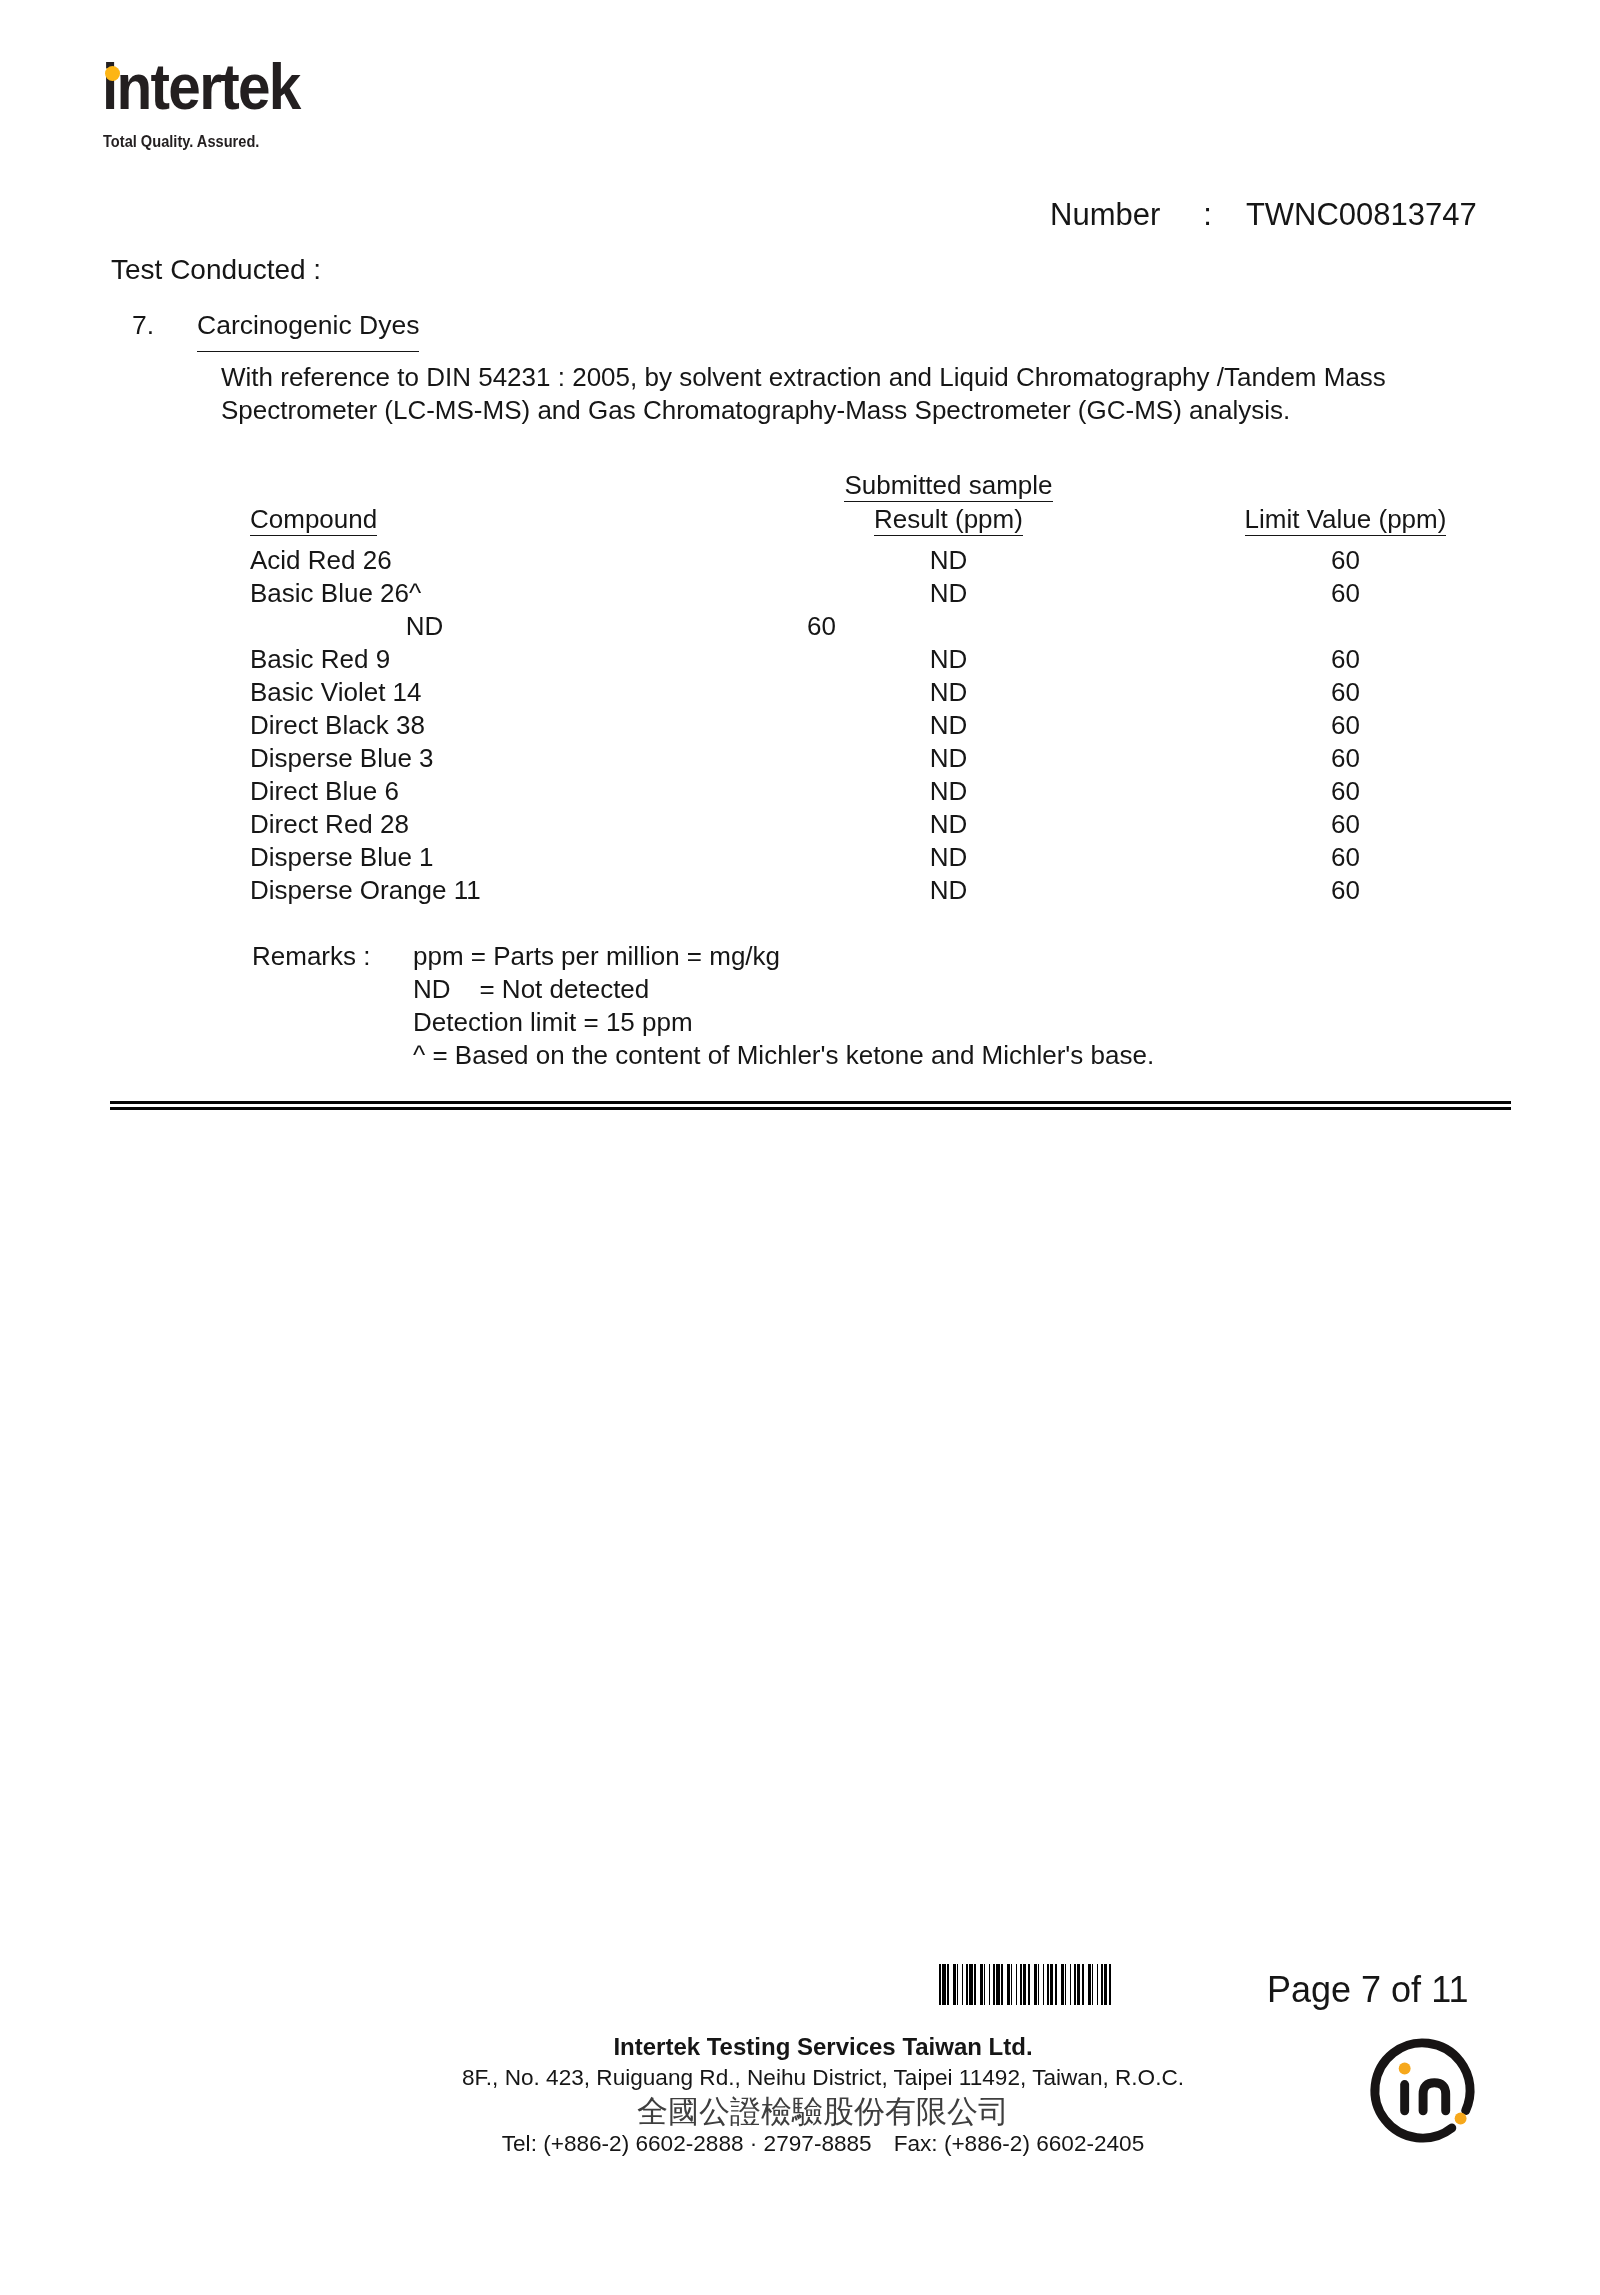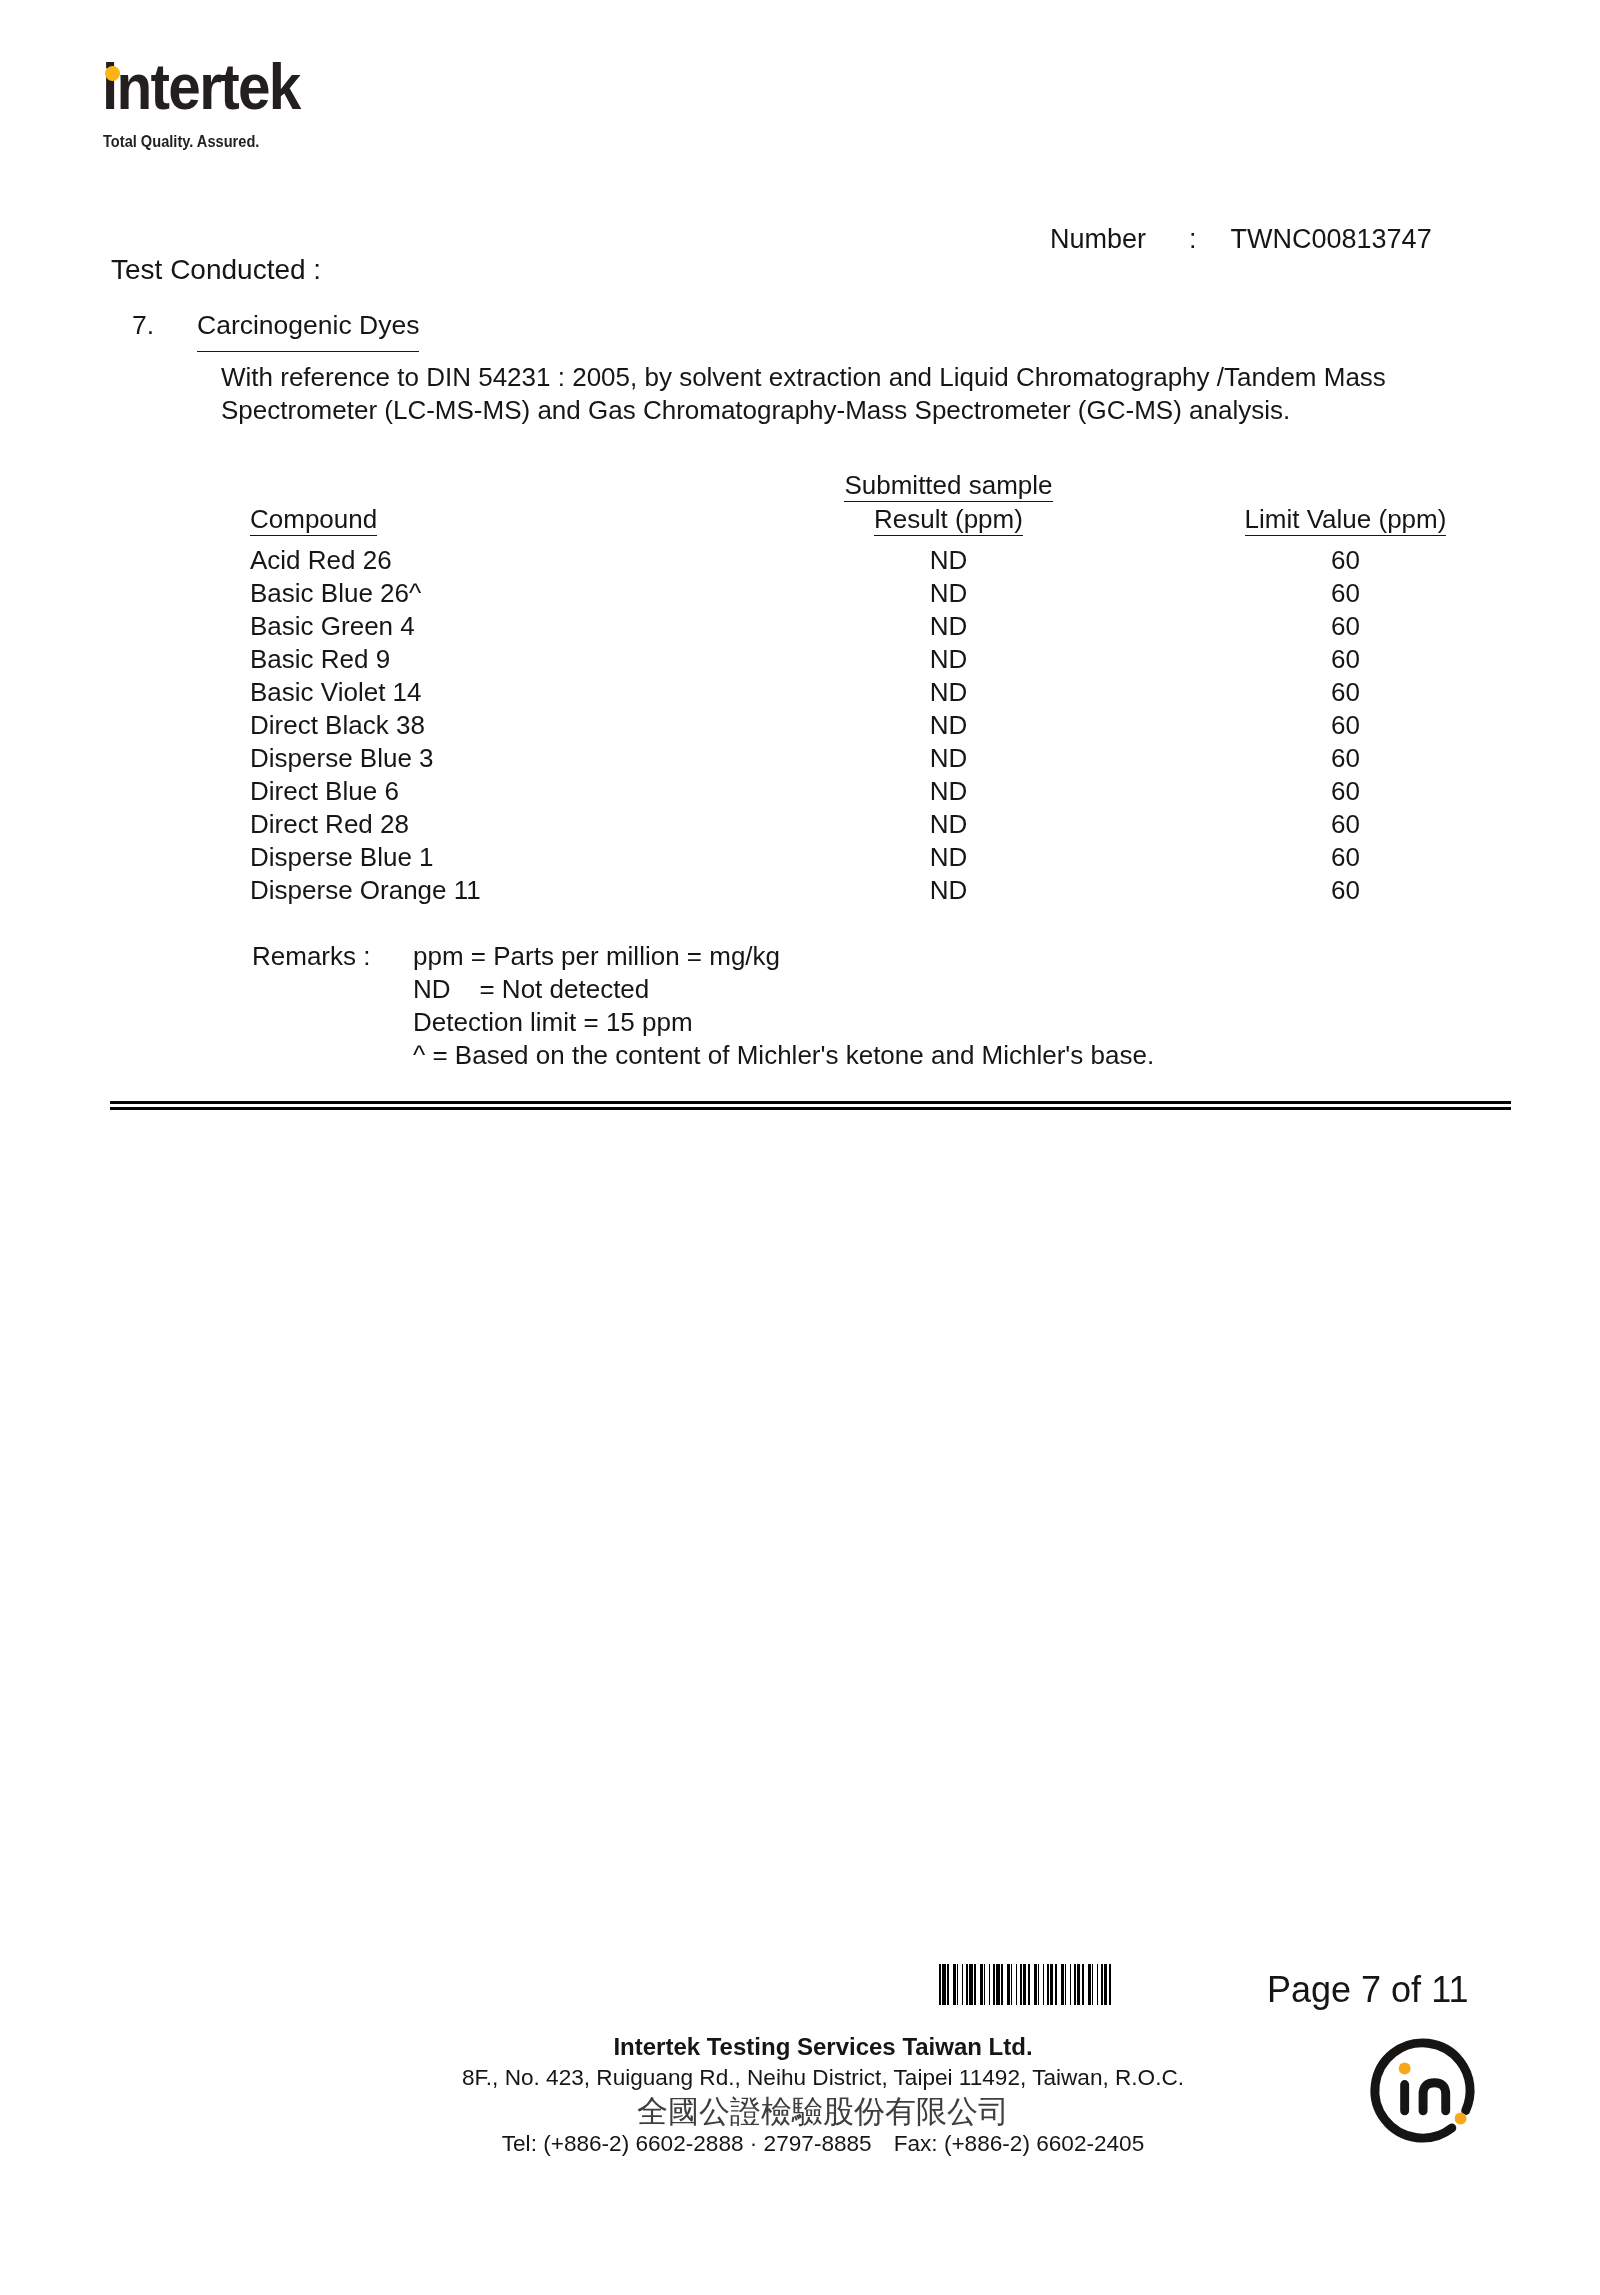--- a/index.html
+++ b/index.html
@@ -20,21 +20,21 @@
   .brand-dot {
     position:absolute; left:2.6px; top:11.6px; width:15.5px; height:15.5px;
     border-radius:50%; background:#fdb515; z-index:2;
   }
   .tagline {
     position:absolute; left:1.3px; top:77px; font-size:17.4px; font-weight:bold;
     color:#231f20; transform:scaleX(0.84); transform-origin:left top; white-space:nowrap;
   }
 
   
-  .number-line { left:1050px; top:224px; display:flex; font-size:27px; white-space:nowrap; }
+  .number-line { left:1050px; top:197px; display:flex; font-size:31px; white-space:nowrap; }
   .number-line .lbl { }
   .number-line .sep { margin-left:43px; }
   .number-line .val { margin-left:34px; }
   .test-conducted { left:111px; top:254px; font-size:28px; }
 
   .section-no { left:132px; top:310px; font-size:26.5px; }
   .section-title { left:197px; top:310px; font-size:26.5px; border-bottom:1.9px solid #161616; padding-bottom:10px; }
 
   .method { left:221px; top:361px; width:1214px; font-size:26px; line-height:33px; }
 
@@ -125,21 +125,20 @@
       <div class="c3 cell-limit">60</div>
     </div>
 
     <div class="trow">
       <div class="c1 cell-compound">Basic Blue 26^</div>
       <div class="c2 cell-result">ND</div>
       <div class="c3 cell-limit">60</div>
     </div>
 
     <div class="trow">
-      <div class="c1 cell-compound">Basic Green 4</div>
       <div class="c2 cell-result">ND</div>
       <div class="c3 cell-limit">60</div>
     </div>
 
     <div class="trow">
       <div class="c1 cell-compound">Basic Red 9</div>
       <div class="c2 cell-result">ND</div>
       <div class="c3 cell-limit">60</div>
     </div>
 

